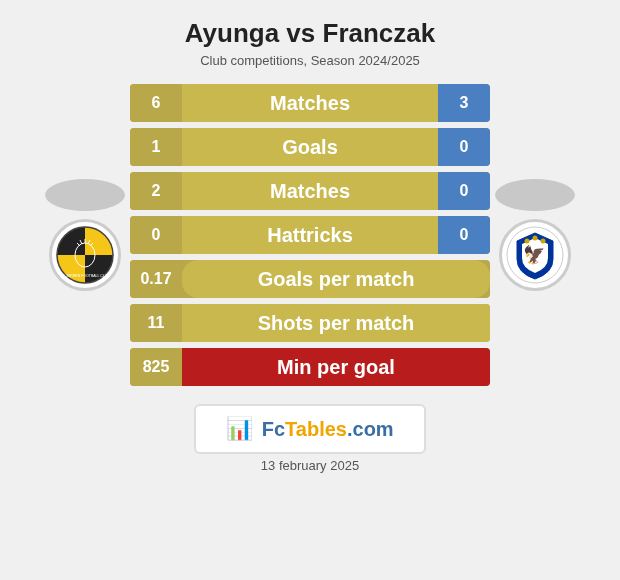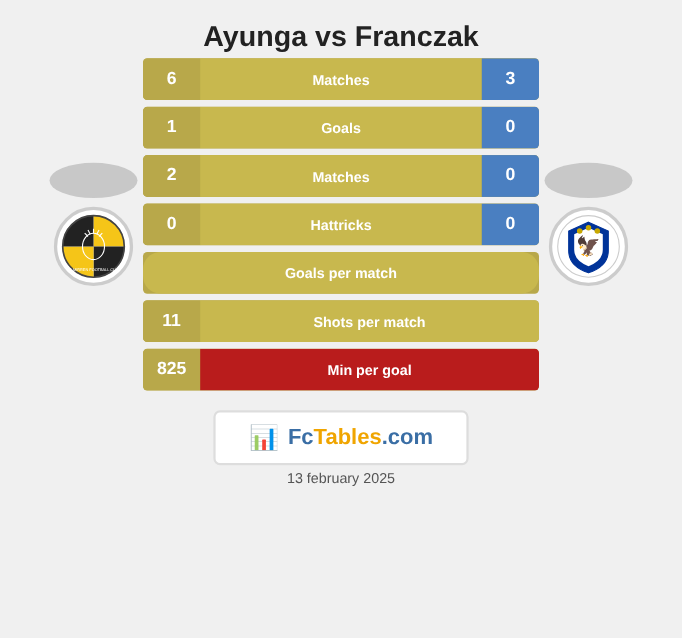--- a/index.html
+++ b/index.html
@@ -102,21 +102,21 @@
       min-width: 52px;
       display: flex;
       align-items: center;
       justify-content: center;
       height: 100%;
     }
     .center-label {
       flex: 1;
       background: #c8b84e;
       color: #fff;
-      font-size: 13px;
+      font-size: 20px;
       font-weight: bold;
       display: flex;
       align-items: center;
       justify-content: center;
       height: 100%;
     }
     .right-val {
       background: #4a7fc1;
       color: #fff;
       font-weight: bold;
@@ -162,20 +162,21 @@
       font-size: 13px;
       color: #555;
       text-align: center;
     }
   </style>
 </head>
 <body>
 
 <div class="card">
   <div class="title">Ayunga vs Franczak</div>
+  <div class="subtitle">Club competitions, Season 2024/2025</div>
 
   <div class="main-content">
 
     <div class="logo-left">
       <div class="logo-oval"></div>
       <div class="logo-circle">
 
         <svg class="badge-mirren" viewBox="0 0 60 60">
           <circle cx="30" cy="30" r="28" fill="#fff" stroke="#ccc" stroke-width="1"></circle>
 
@@ -219,20 +220,21 @@
         <div class="right-val">0</div>
       </div>
 
       <div class="stat-row">
         <div class="left-val">0</div>
         <div class="center-label">Hattricks</div>
         <div class="right-val">0</div>
       </div>
 
       <div class="stat-row full-gold">
+        <div class="left-val">0.17</div>
         <div class="center-label" style="background:#c8b84e;border-radius:16px;">Goals per match</div>
       </div>
 
       <div class="stat-row full-gold">
         <div class="left-val">11</div>
         <div class="center-label" style="background:#c8b84e;">Shots per match</div>
       </div>
 
       <div class="stat-row full-gold">
         <div class="left-val">825</div>

